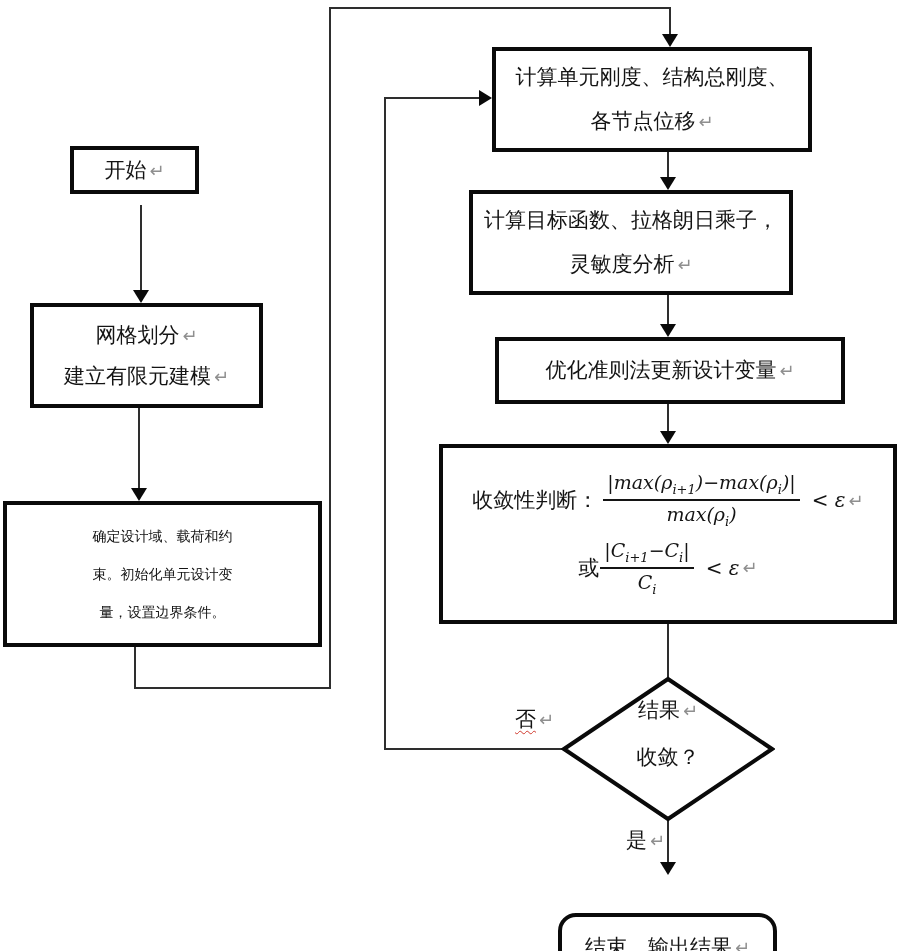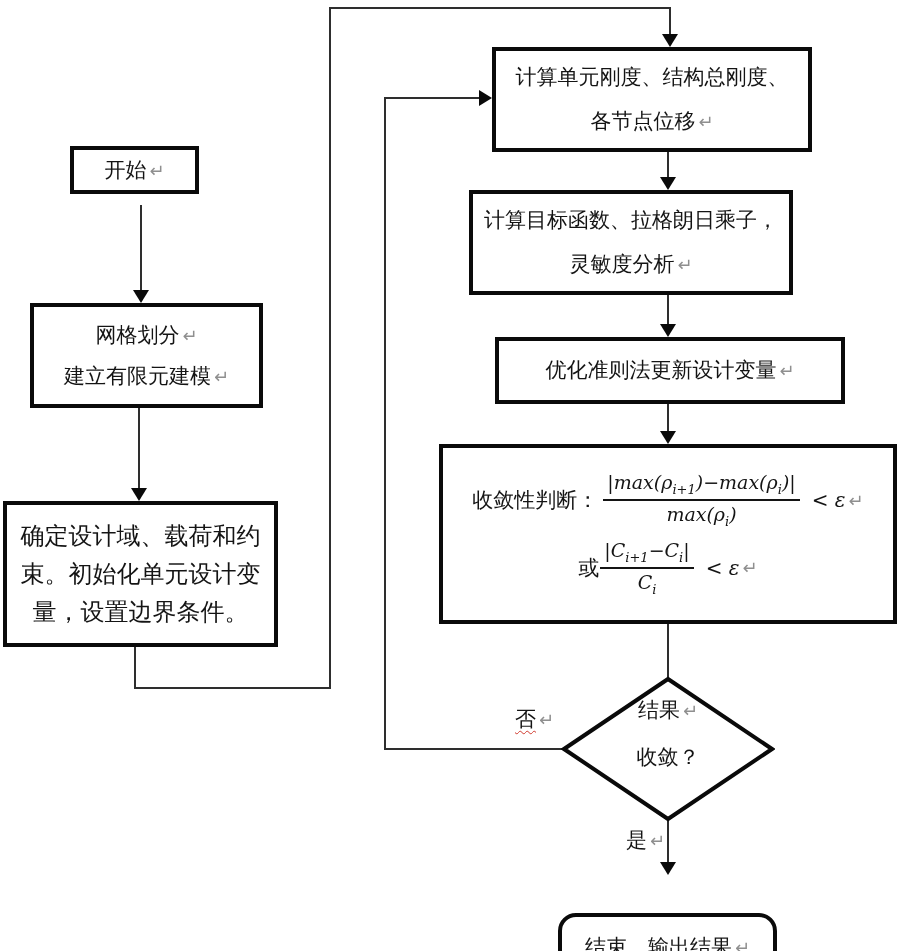--- a/index.html
+++ b/index.html
@@ -100,21 +100,21 @@
 
   <div class="box" style="left:30px;top:303px;width:233px;height:105px;">
     <div>
       <span>网格划分</span><span class="ret">↵</span>
     </div>
     <div>
       <span>建立有限元建模</span><span class="ret">↵</span>
     </div>
   </div>
 
-  <div class="box" style="left:3px;top:501px;width:275px;height:146px;line-height:38px;font-size:24px;">
+  <div class="box" style="left:3px;top:501px;width:319px;height:146px;line-height:38px;font-size:14px;">
     <div>确定设计域、载荷和约</div>
     <div>束。初始化单元设计变</div>
     <div>量，设置边界条件。</div>
   </div>
 
   <div class="box" style="left:492px;top:47px;width:320px;height:105px;line-height:44px;">
     <div>计算单元刚度、结构总刚度、</div>
     <div>
       <span>各节点位移</span><span class="ret">↵</span>
     </div>

